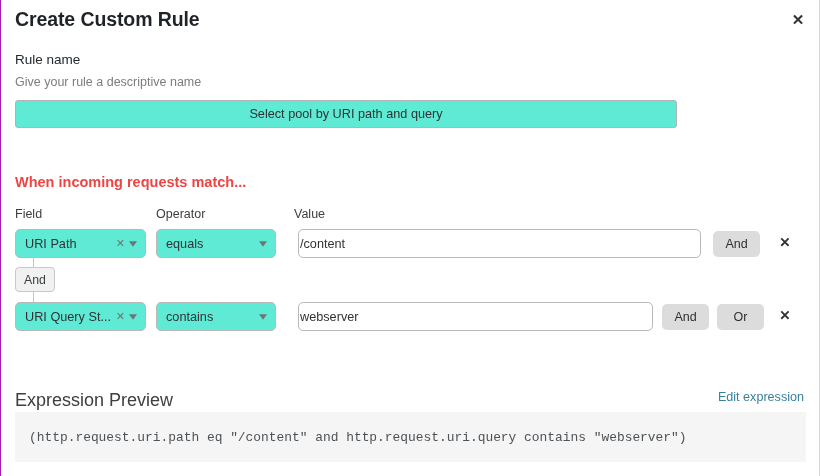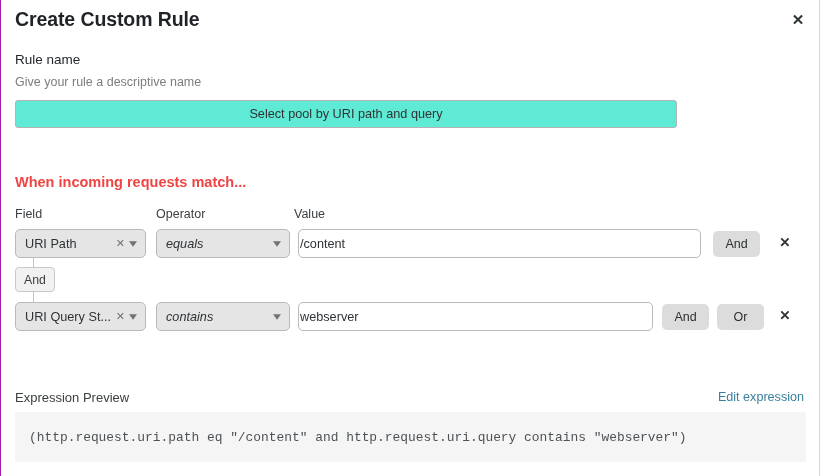--- a/index.html
+++ b/index.html
@@ -98,21 +98,21 @@
   
   .cond-row { position: absolute; left: 0; width: 820px; height: 30px; }
   .cond-row.r1 { top: 229px; }
   .cond-row.r2 { top: 302px; }
 
   .select-box {
     position: absolute;
     height: 29px;
     border: 1px solid #b9b9b9;
     border-radius: 5px;
-    background: #e5e5e5;
+    background: #5eead4;
     display: flex;
     align-items: center;
     cursor: pointer;
   }
   .select-box .sel-text {
     font-size: 12.7px;
     color: #2f3336;
     padding-left: 9px;
     white-space: nowrap;
     overflow: hidden;
@@ -131,21 +131,21 @@
     width: 16px;
     display: flex;
     align-items: center;
     justify-content: center;
     padding-right: 8px;
     cursor: pointer;
   }
   .caret svg { display: block; }
 
   .field-select    { left: 14px;  width: 131px; }
-  .operator-select { left: 155px; width: 134px; font-style: italic; }
+  .operator-select { left: 155px; width: 120px; }
 
   .value-input {
     position: absolute;
     height: 29px;
     border: 1px solid #b9b9b9;
     border-radius: 5px;
     background: #fff;
     font-family: "Liberation Sans", sans-serif;
     font-size: 12.7px;
     color: #2f3336;
@@ -212,21 +212,21 @@
     font-size: 12.3px;
     color: #3b4044;
     cursor: pointer;
     padding: 0;
   }
   
   .expr-label {
     position: absolute;
     left: 14px;
     top: 390px;
-    font-size: 13px;
+    font-size: 18px;
     color: #3c4043;
   }
   .expr-edit-link {
     position: absolute;
     right: 15px;
     top: 390px;
     font-size: 12.6px;
     color: #3a7f9c;
     text-decoration: none;
     cursor: pointer;

